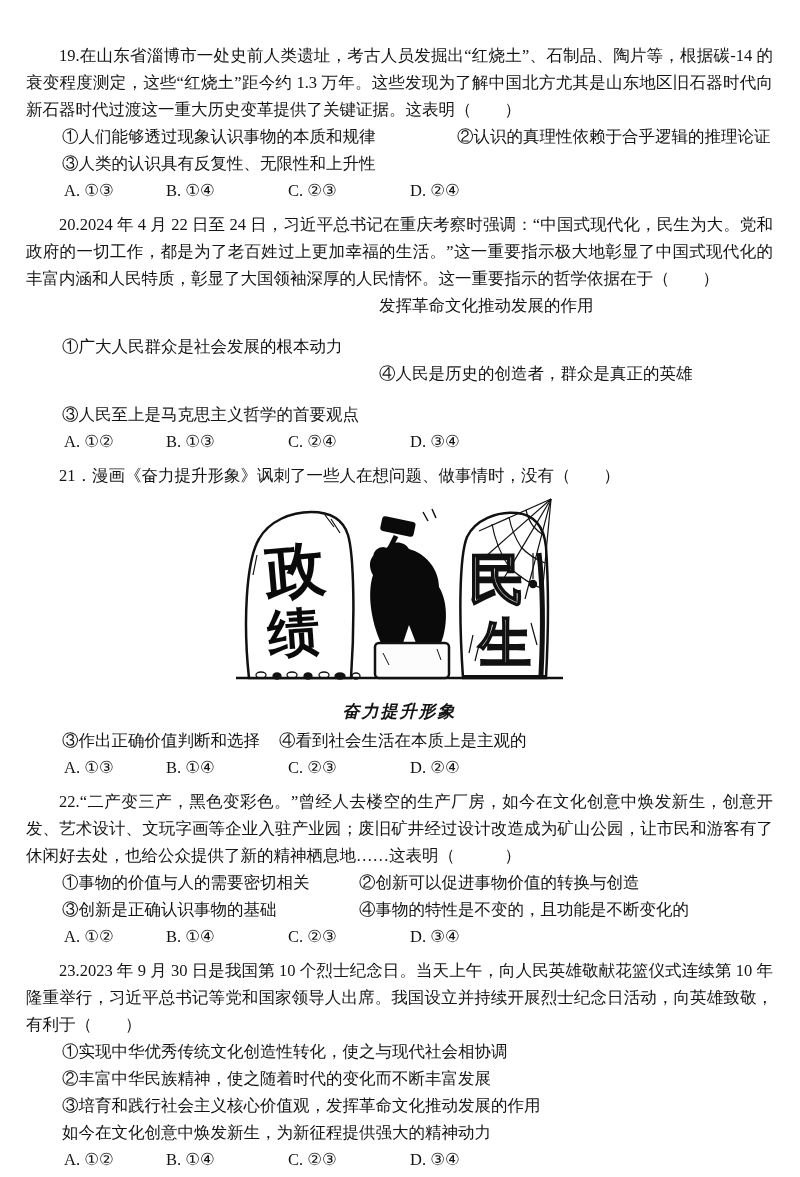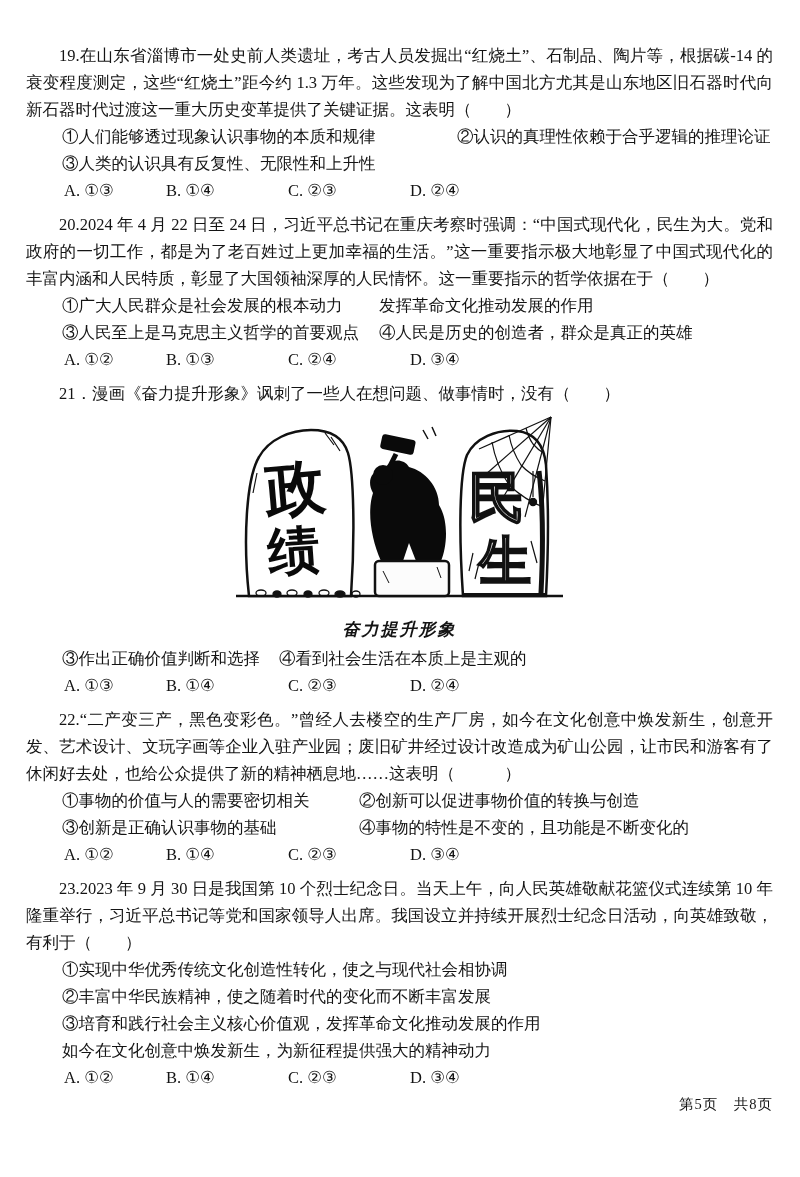--- a/index.html
+++ b/index.html
@@ -9,21 +9,21 @@
     font-size:16.5px;line-height:27px;
   }
   .page{padding:42px 27px 0 26px;box-sizing:border-box;}
   .question{margin-top:7px;}
   .question:first-child{margin-top:0;}
   .stem{margin:0;text-indent:2em;text-align:justify;}
   .opts{padding-left:36px;}
   .opt-row{display:flex;gap:7px;}
   .opt-row .left{padding-right:10px;}
   .lw378{min-width:378px;}
-  .lw300{min-width:300px;}
+  .lw300{min-width:300px;margin-top:41px;}
   .lw200{min-width:200px;}
   .lw280{min-width:280px;}
   .choices{padding-left:38px;display:grid;grid-template-columns:102px 122px 122px auto;}
   .choices span{white-space:nowrap;}
   .cartoon{margin:6px auto 2px auto;width:334px;text-align:center;}
   .cartoon svg{display:block;}
   .cartoon svg text{font-family:inherit;font-weight:bold;}
   .caption{font-weight:bold;font-size:17px;line-height:23px;margin-top:5px;letter-spacing:2px;font-style:italic;}
   .footer{text-align:right;font-size:14.5px;letter-spacing:1px;}
 </style>

